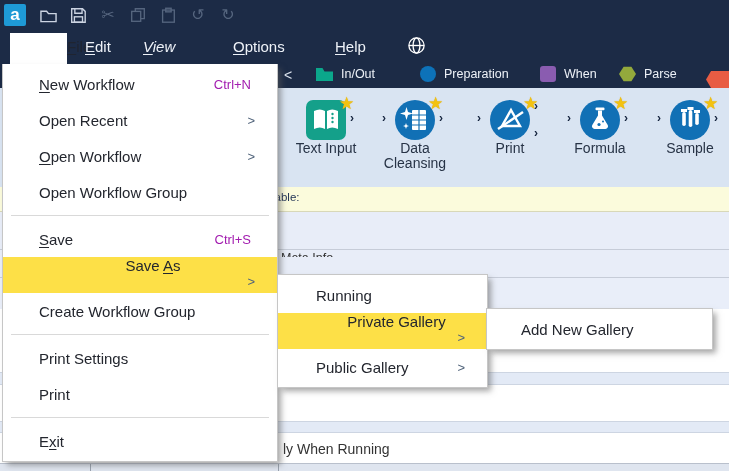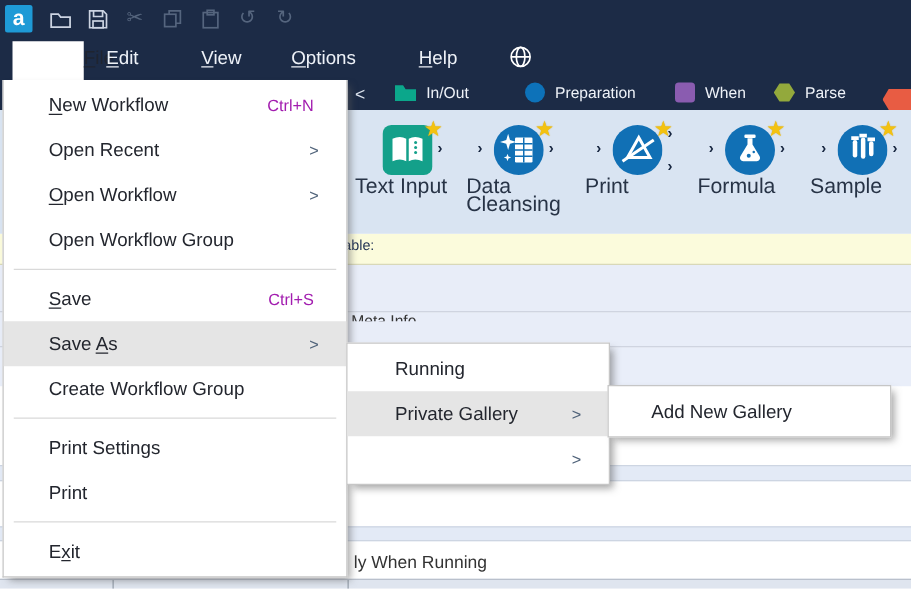--- a/index.html
+++ b/index.html
@@ -30,37 +30,37 @@
   .cat-shape{width:17px;height:15px;display:inline-block;}
   .shape-folder{clip-path:polygon(0 14%,38% 14%,50% 36%,100% 36%,100% 100%,0 100%);}
   .shape-circle{width:16px;height:16px;border-radius:50%;}
   .shape-square{width:16px;height:16px;border-radius:3px;}
   .shape-hexagon{width:17px;height:16px;clip-path:polygon(27% 5%,73% 5%,100% 50%,73% 95%,27% 95%,0 50%);}
   .cat-tag{position:absolute;left:706px;top:71px;width:23px;height:17px;z-index:3;
     clip-path:polygon(0 50%,22% 0,100% 0,100% 100%,22% 100%);}
   
   .palette{position:absolute;left:0;top:88px;width:729px;height:99px;background:#d9e4f2;z-index:1;}
   .tool-icon{position:absolute;top:100px;width:40px;height:40px;z-index:2;}
-  .tool-label{position:absolute;top:141px;width:84px;text-align:left;font-size:17px;line-height:15px;color:#273346;z-index:2;}
+  .tool-label{position:absolute;top:141px;width:84px;text-align:center;font-size:14px;line-height:15px;color:#273346;z-index:2;}
   .star{position:absolute;color:#f3c211;font-size:17px;line-height:1;z-index:3;text-shadow:0 0 1px #cf9e08;}
   .t-arrow{position:absolute;color:#16253f;font-size:12px;font-weight:bold;line-height:1;z-index:3;}
   
   .band{position:absolute;left:0;width:729px;z-index:1;box-sizing:border-box;}
   .frag{position:absolute;z-index:1;color:#1d2f52;}
   .vline{position:absolute;width:1px;height:7px;background:#98a1ad;top:464px;z-index:1;}
   
   .menu-panel{position:absolute;background:#ffffff;border:1px solid #c6c6c6;
     box-shadow:4px 4px 6px -1px rgba(90,90,90,.55);padding:2px 0;box-sizing:border-box;}
   #file-menu{left:2px;top:64px;width:276px;z-index:10;border-top:none;}
   #saveas-menu{left:277px;top:274px;width:211px;z-index:11;}
   #gallery-menu{left:486px;top:308px;width:227px;z-index:12;}
   .menu-item{height:36px;display:flex;align-items:center;padding:0 10px 0 36px;font-size:15px;color:#23262e;}
   #saveas-menu .menu-item{padding-left:38px;}
   #gallery-menu .menu-item{padding-left:34px;}
-  .menu-item.highlighted{background:#e5e5e5;}
+  .menu-item.highlighted{background:#fde047;flex-direction:column;}
   .menu-right{margin-left:auto;}
   .shortcut{color:#a21caf;font-size:13px;padding-right:16px;}
   .sub-arrow{color:#50637a;font-size:13px;padding-right:12px;}
   .menu-sep{height:1px;background:#d9d9d9;margin:5px 8px;}
 </style>
 </head>
 <body>
 
 <div class="band" style="top:187px;height:25px;background:#fbfbdc;border-bottom:1px solid #d8d8b8;"></div>
 <div class="band" style="top:212px;height:38px;background:#e8edf8;border-bottom:1px solid #c6ccd8;"></div>
@@ -198,21 +198,21 @@
         <span class="cat-label">Parse</span>
       </div>
       <div class="cat-tag" style="background: rgb(232, 92, 67);"></div>
     </div>
 </div>
 
 <div class="file-tab"></div>
 <div id="menubar-items">
     <span class="menubar-item active" style="left: 28px; margin-left: 39px;"><u>F</u>ile</span>
     <span class="menubar-item" style="left: 85px; text-align: right;"><u>E</u>dit</span>
-    <span class="menubar-item" style="left: 161px;"><u>V</u>iew</span>
+    <span class="menubar-item" style="left: 143px; font-style: italic;"><u>V</u>iew</span>
     <span class="menubar-item" style="left: 233px;"><u>O</u>ptions</span>
     <span class="menubar-item" style="left: 335px;"><u>H</u>elp</span>
   </div>
 <span id="globe">
   <svg width="19" height="19" viewBox="0 0 20 20" fill="none" stroke="#ffffff" stroke-width="1.4">
     <circle cx="10" cy="10" r="8"></circle>
       <ellipse cx="10" cy="10" rx="3.6" ry="8"></ellipse>
       <line x1="2" y1="10" x2="18" y2="10"></line>
   </svg>
 </span>
@@ -259,20 +259,21 @@
   </div>
 <div id="saveas-menu" class="menu-panel">
     <div class="menu-item">
       <span>Running</span>
     </div>
     <div class="menu-item highlighted">
       <span>Private Gallery</span>
       <span class="menu-right sub-arrow">&gt;</span>
     </div>
     <div class="menu-item">
+      <span>Public Gallery</span>
       <span class="menu-right sub-arrow">&gt;</span>
     </div>
   </div>
 <div id="gallery-menu" class="menu-panel">
     <div class="menu-item">
       <span>Add New Gallery</span>
     </div>
   </div>
 
 </body></html>

